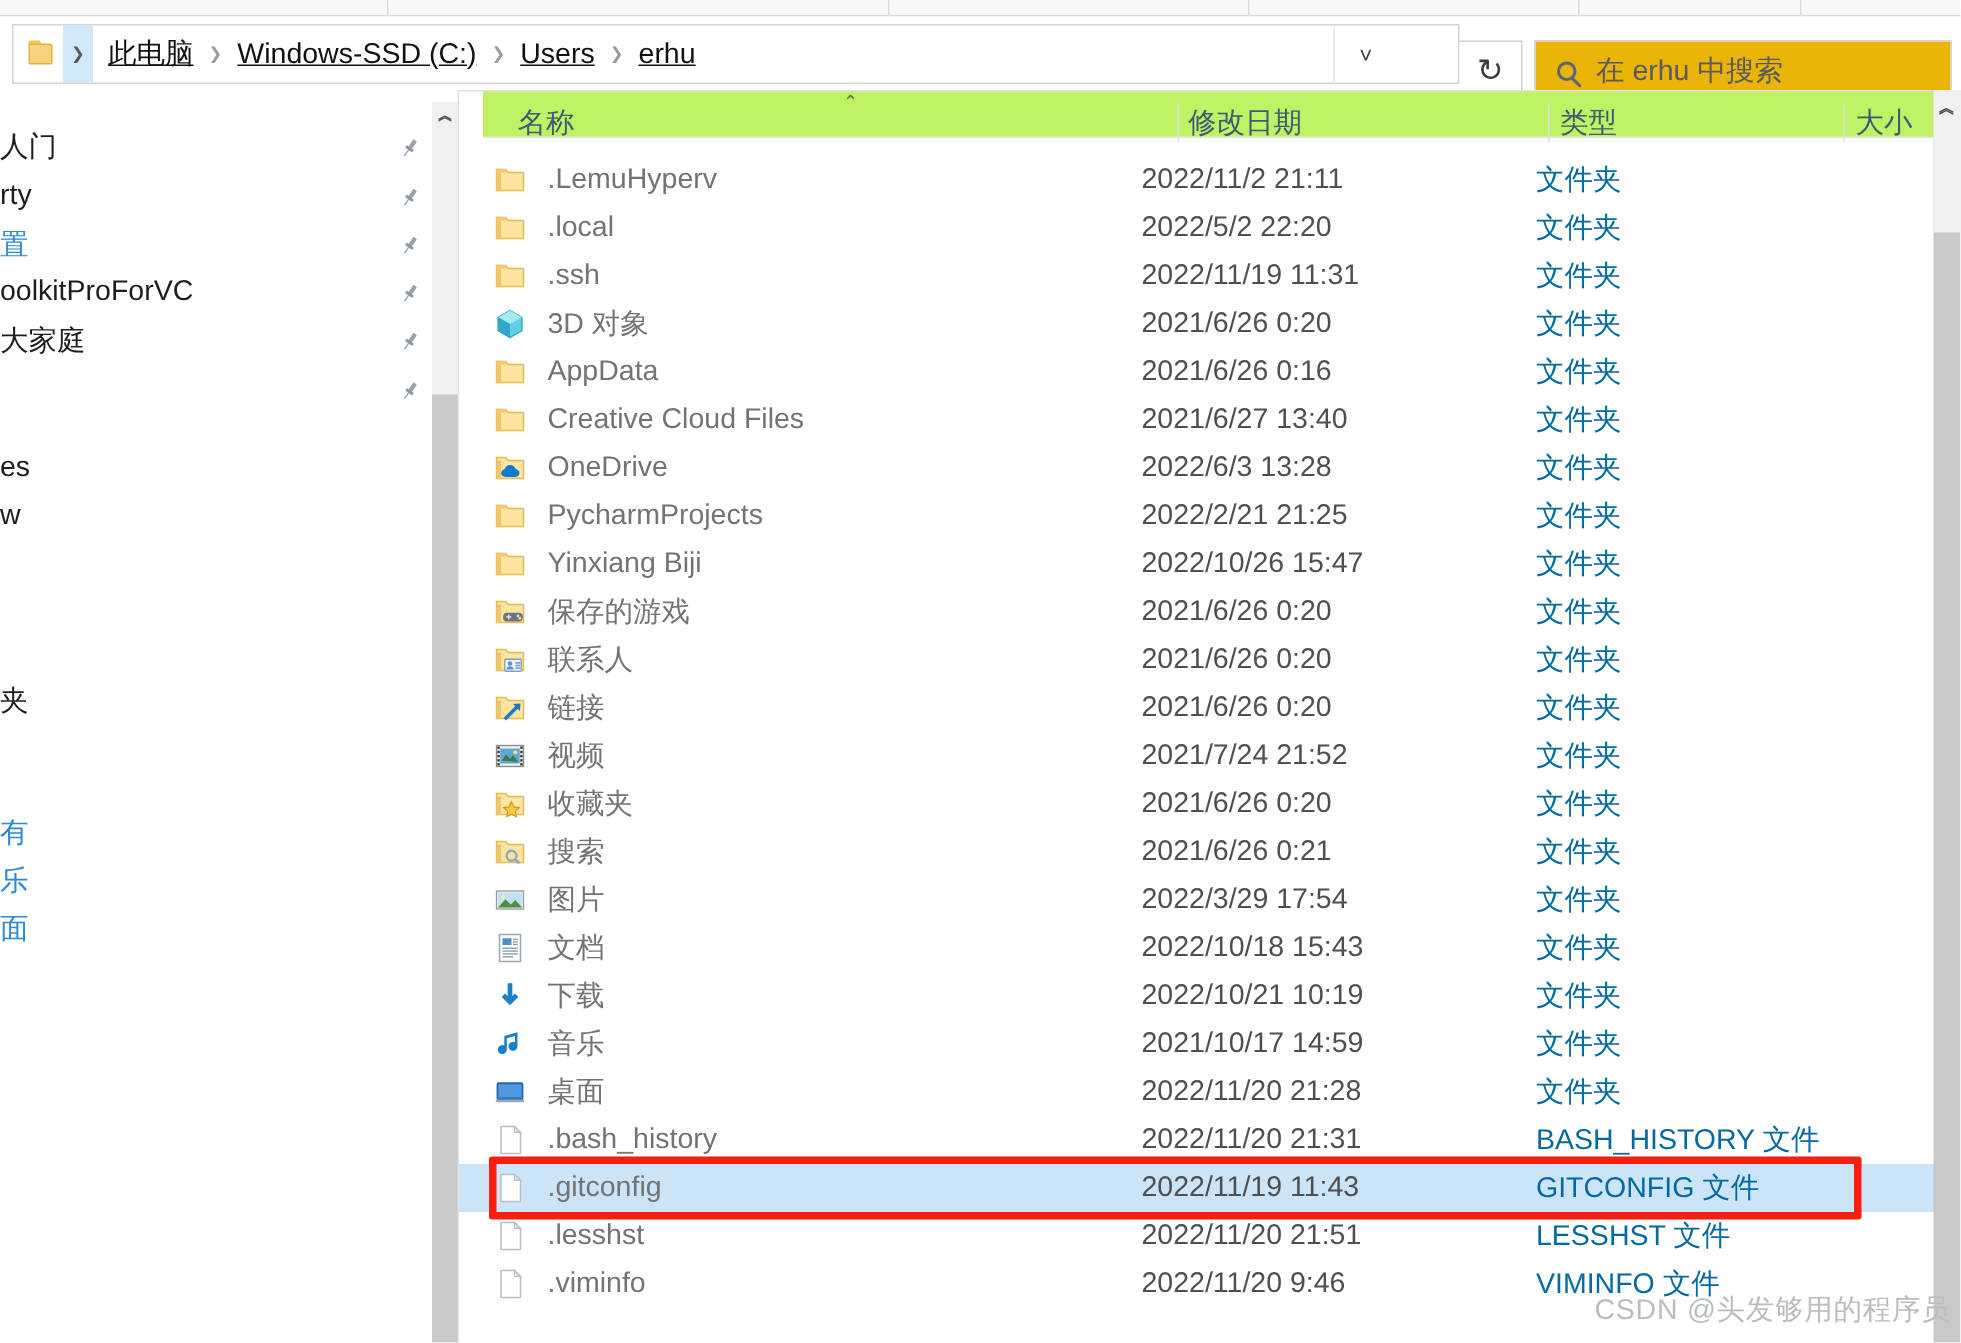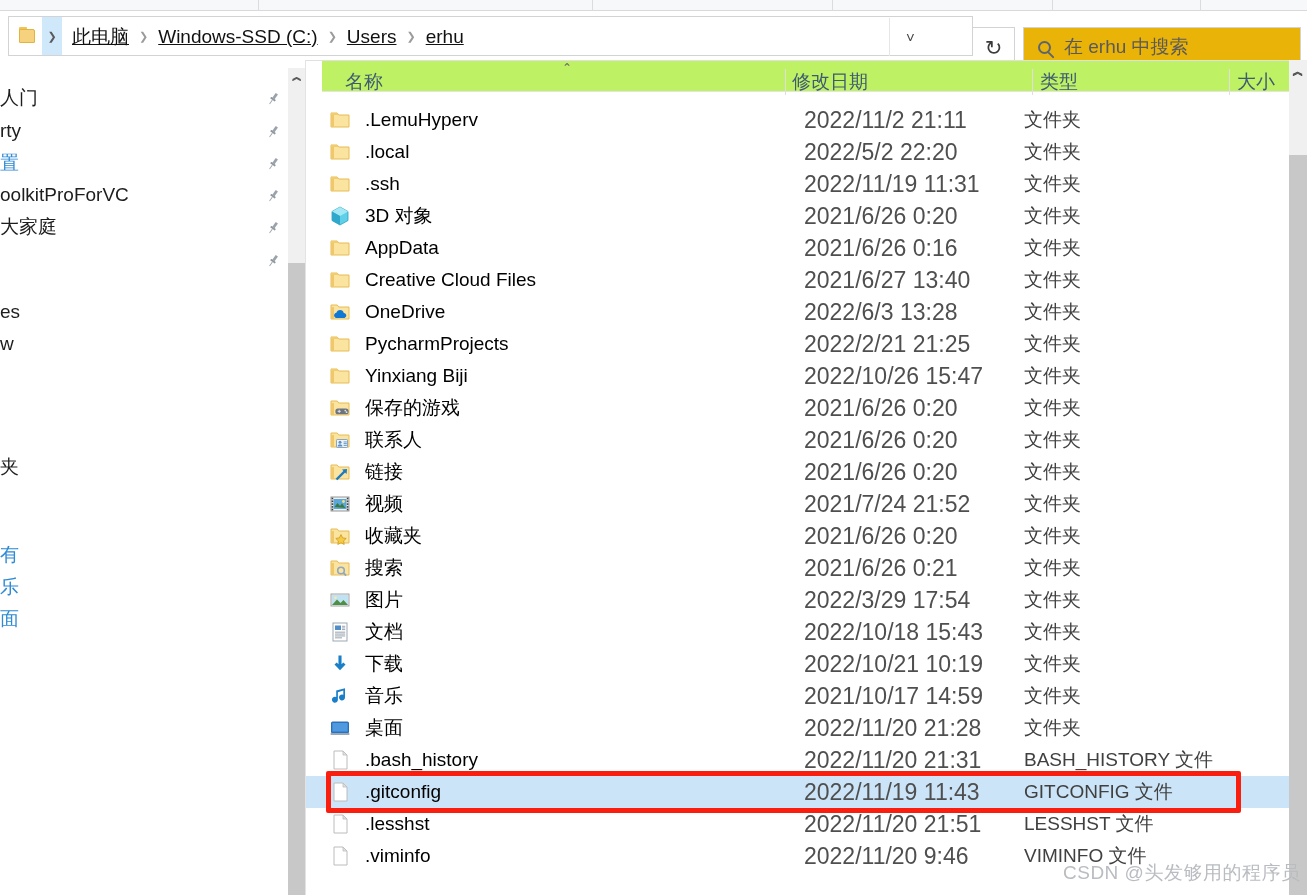--- a/index.html
+++ b/index.html
@@ -161,27 +161,27 @@
   .row {
     position: relative; width: 985px; height: 32px;
     display: flex; align-items: center;
   }
   .row.selected { background: #cce4f7; }
   .cell-name {
     position: absolute; left: 23px; display: flex; align-items: center;
     white-space: nowrap;
   }
   .cell-name .label {
-    font-size: 19px; color: #000000; margin-left: 12px; white-space: nowrap;
+    font-size: 19px; color: #737373; margin-left: 12px; white-space: nowrap;
   }
   .cell-date {
-    position: absolute; left: 498px; font-size: 23px; color: #4f4f4f; white-space: nowrap;
+    position: absolute; left: 455px; font-size: 19px; color: #4f4f4f; white-space: nowrap;
   }
   .cell-type {
-    position: absolute; left: 718px; font-size: 19px; color: #404040; white-space: nowrap;
+    position: absolute; left: 718px; font-size: 19px; color: #0369a1; white-space: nowrap;
   }
 
   
   .ic { width: 24px; height: 22px; position: relative; flex: 0 0 auto; }
 
   
   .red-box {
     position: absolute; border: 5px solid #fa1e0e; pointer-events: none;
     border-radius: 2px;
   }

